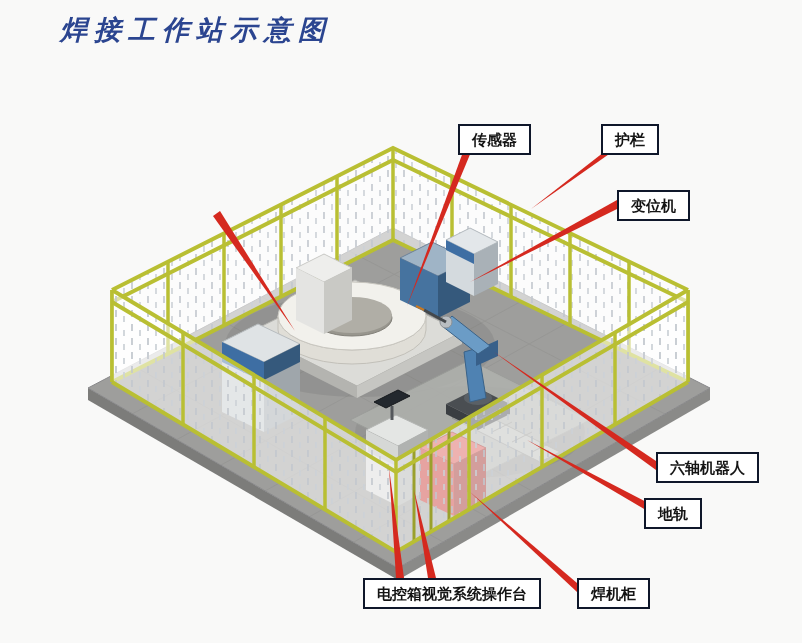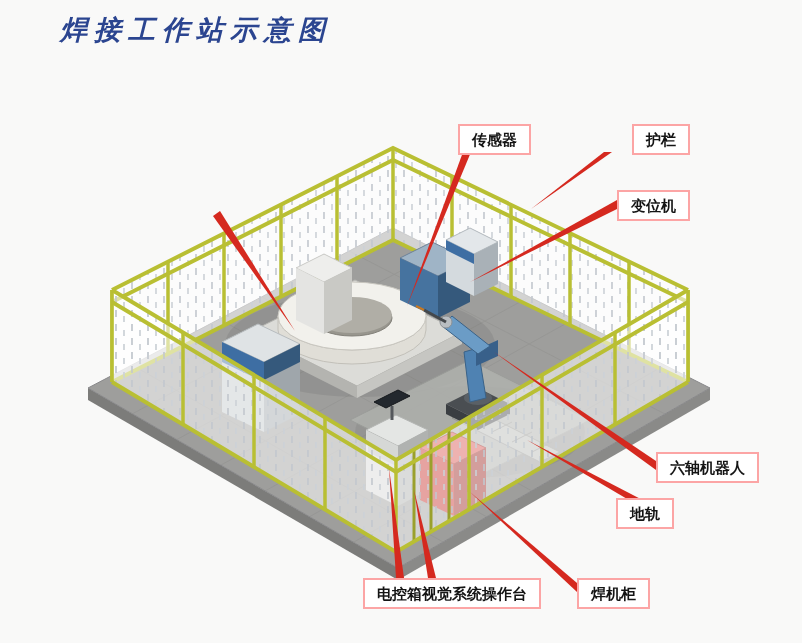--- a/index.html
+++ b/index.html
@@ -17,21 +17,21 @@
     font-weight:bold;
     font-size:27px;
     letter-spacing:7px;
     color:#2b4590;
     white-space:nowrap;
   }
   svg.scene{position:absolute;left:0;top:0;}
   .callout{
     position:absolute;
     background:#ffffff;
-    border:2px solid #fca5a5;
+    border:2px solid #0f172a;
     color:#141414;
     font-weight:bold;
     font-size:15px;
     line-height:1;
     padding:6px 12px;
     white-space:nowrap;
     z-index:5;
   }
 </style>
 </head>
@@ -217,20 +217,20 @@
       <polygon points="617,200 617,209 470,282"></polygon>
       <polygon points="656,461 656,470 494,352"></polygon>
       <polygon points="656,507 656,516 527,440"></polygon>
       <polygon points="577,583 577,592 470,492"></polygon>
       <polygon points="396,578 404,578 389,468"></polygon>
       <polygon points="428,578 436,578 414,490"></polygon>
     </g>
   </svg>
 
   <div class="callout" style="left:458px;top:124px">传感器</div>
-  <div class="callout" style="left:632px;top:124px">护栏</div>
+  <div class="callout" style="left:601px;top:124px">护栏</div>
   <div class="callout" style="left:617px;top:190px">变位机</div>
   <div class="callout" style="left:656px;top:452px">六轴机器人</div>
-  <div class="callout" style="left:616px;top:498px">地轨</div>
+  <div class="callout" style="left:644px;top:498px">地轨</div>
   <div class="callout" style="left:363px;top:578px">电控箱视觉系统操作台</div>
   <div class="callout" style="left:577px;top:578px">焊机柜</div>
 
 </div>
 
 </body></html>

